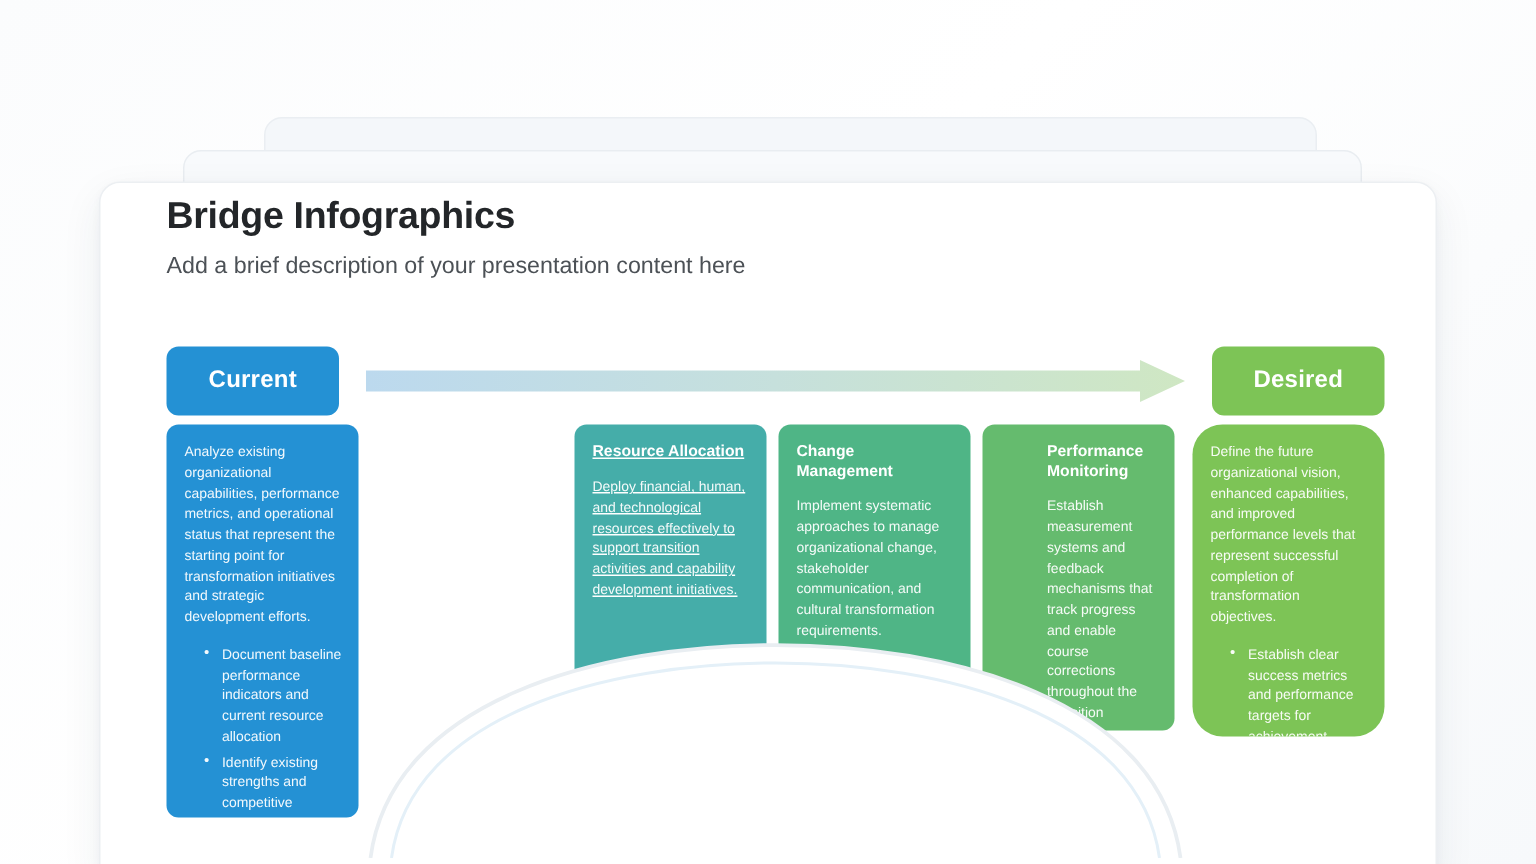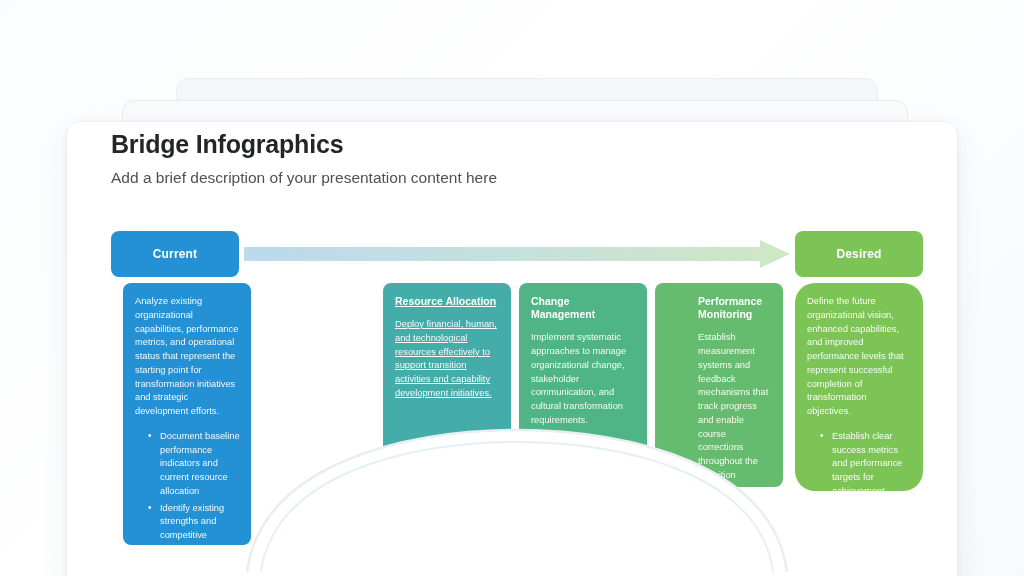--- a/index.html
+++ b/index.html
@@ -54,25 +54,25 @@
   }
 
   
   .band {
     position: absolute;
     left: 44px; top: 109px;
     width: 812px; height: 46px;
   }
   .pill {
     position: absolute; top: 0;
-    width: 128px; height: 46px;
+    width: 115px; height: 46px;
     border-radius: 8px;
     display: flex; align-items: center; justify-content: center;
     color: #ffffff;
-    font-size: 12px;
+    font-size: 16px;
     font-weight: 600;
     letter-spacing: 0.15px;
   }
   .pill-current { left: 0;   background: #2491d4; }
   .pill-desired { right: 0;  background: #7dc456; }
 
   .arrow-wrap {
     position: absolute;
     left: 133px; top: 9px;
     width: 546px; height: 28px;
@@ -122,21 +122,21 @@
   }
   .col-bullets li:before {
     content: "•";
     position: absolute;
     left: 0; top: -1px;
     color: rgba(255,255,255,0.95);
     font-size: 10px;
   }
 
   
-  .c1 { left: 12px;   height: 262px; background: #2491d4; }
+  .c1 { left: 0px;   height: 262px; background: #2491d4; }
   .c2 { left: 136px; height: 204px; background: #2b9fc4; }
   .c3 { left: 272px; height: 183px; background: #45ada9; text-decoration: underline; }
   .c4 { left: 408px; height: 183px; background: #4fb586; }
   .c5 { left: 544px; height: 204px; background: #65bb6e; padding-left: 31px; }
   .c6 { left: 684px; height: 208px; background: #7dc456; border-radius: 20px; }
 
   
   .arch {
     position: absolute;
     left: 44px; top: 300px;

